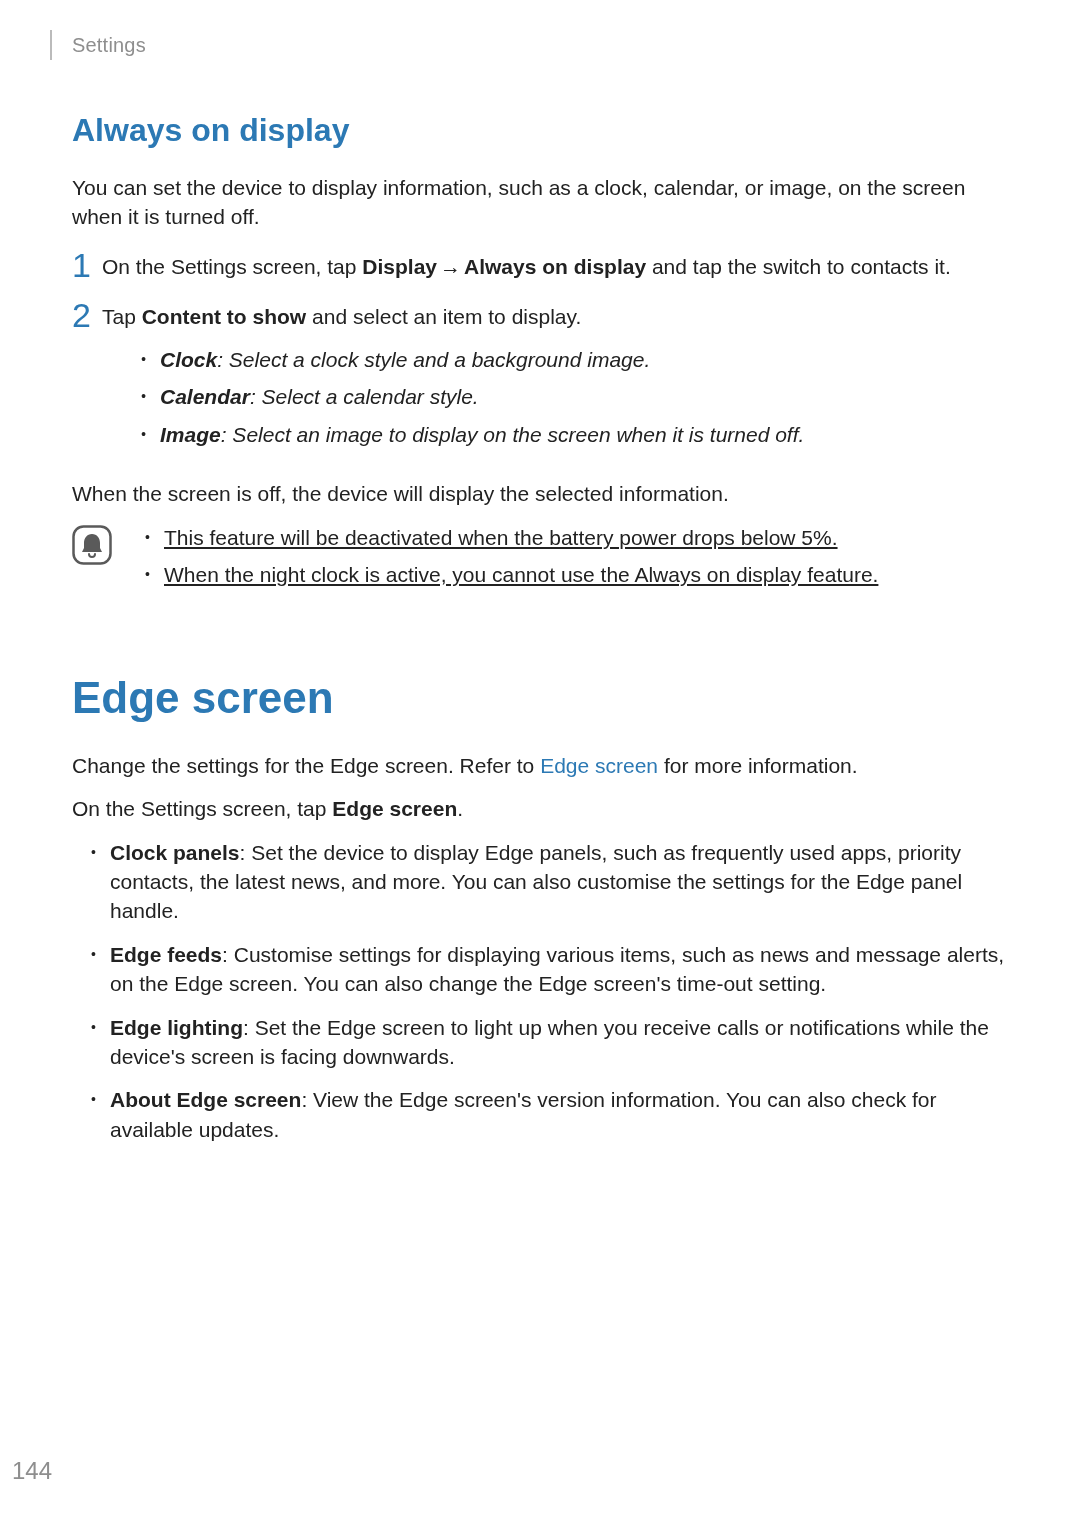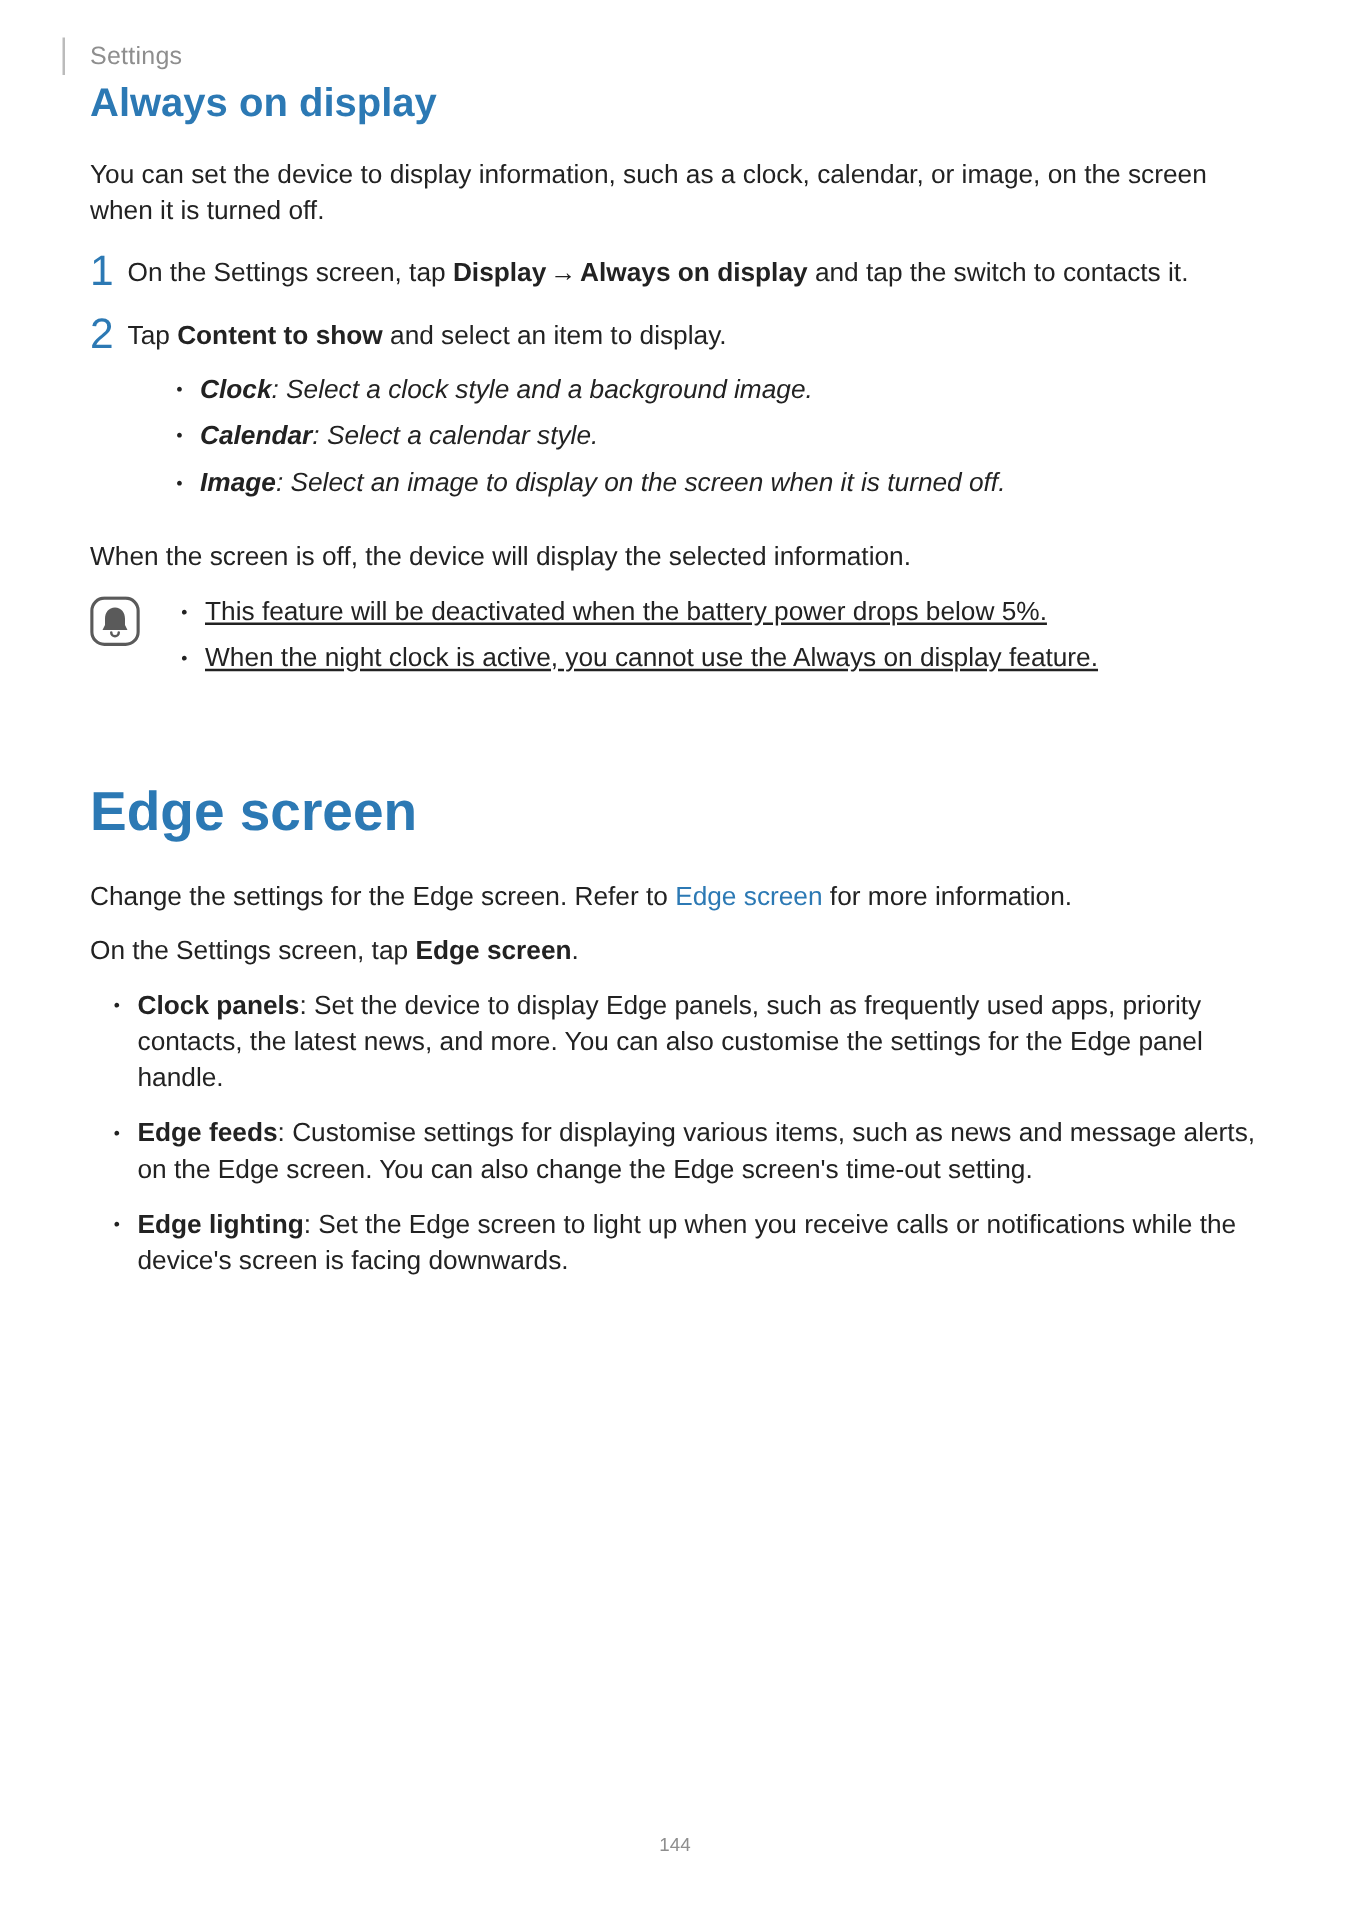--- a/index.html
+++ b/index.html
@@ -17,20 +17,21 @@
     padding: 30px 72px 0 72px;
     box-sizing: border-box;
     font-size: 21px;
     line-height: 1.4;
     color: #222;
   }
   .header-rule {
     border-left: 2px solid #bbb;
     padding-left: 20px;
     margin-left: -22px;
+    margin-bottom: 48px;
     height: 30px;
     display: flex;
     align-items: center;
   }
   .header-label {
     color: #8e8e8e;
     font-size: 20px;
     letter-spacing: 0.2px;
   }
   h2.blue-sub {
@@ -141,23 +142,23 @@
     color: #222;
   }
   .link {
     color: #2C79B4;
   }
   .page-number {
     position: absolute;
     bottom: 42px;
     left: 0;
     right: 0;
-    text-align: center;
     color: #8e8e8e;
-    font-size: 15px;
+    font-size: 24px;
+    padding-left: 12px;
   }
 </style>
 </head>
 <body>
 
 <div class="page">
 
   <div class="header-rule">
     <span class="header-label">Settings</span>
   </div>
@@ -208,17 +209,18 @@
   </p>
 
   <p class="body">
     <span>On the Settings screen, tap </span><span class="bold">Edge screen</span><span>.</span>
   </p>
 
   <ul class="edge-bullets">
     <li><span class="bold">Clock panels</span><span>: Set the device to display Edge panels, such as frequently used apps, priority contacts, the latest news, and more. You can also customise the settings for the Edge panel handle.</span></li>
     <li><span class="bold">Edge feeds</span><span>: Customise settings for displaying various items, such as news and message alerts, on the Edge screen. You can also change the Edge screen's time-out setting.</span></li>
     <li><span class="bold">Edge lighting</span><span>: Set the Edge screen to light up when you receive calls or notifications while the device's screen is facing downwards.</span></li>
+    <li><span class="bold">About Edge screen</span><span>: View the Edge screen's version information. You can also check for available updates.</span></li>
   </ul>
 
 </div>
 
 <div class="page-number">144</div>
 
 </body></html>

